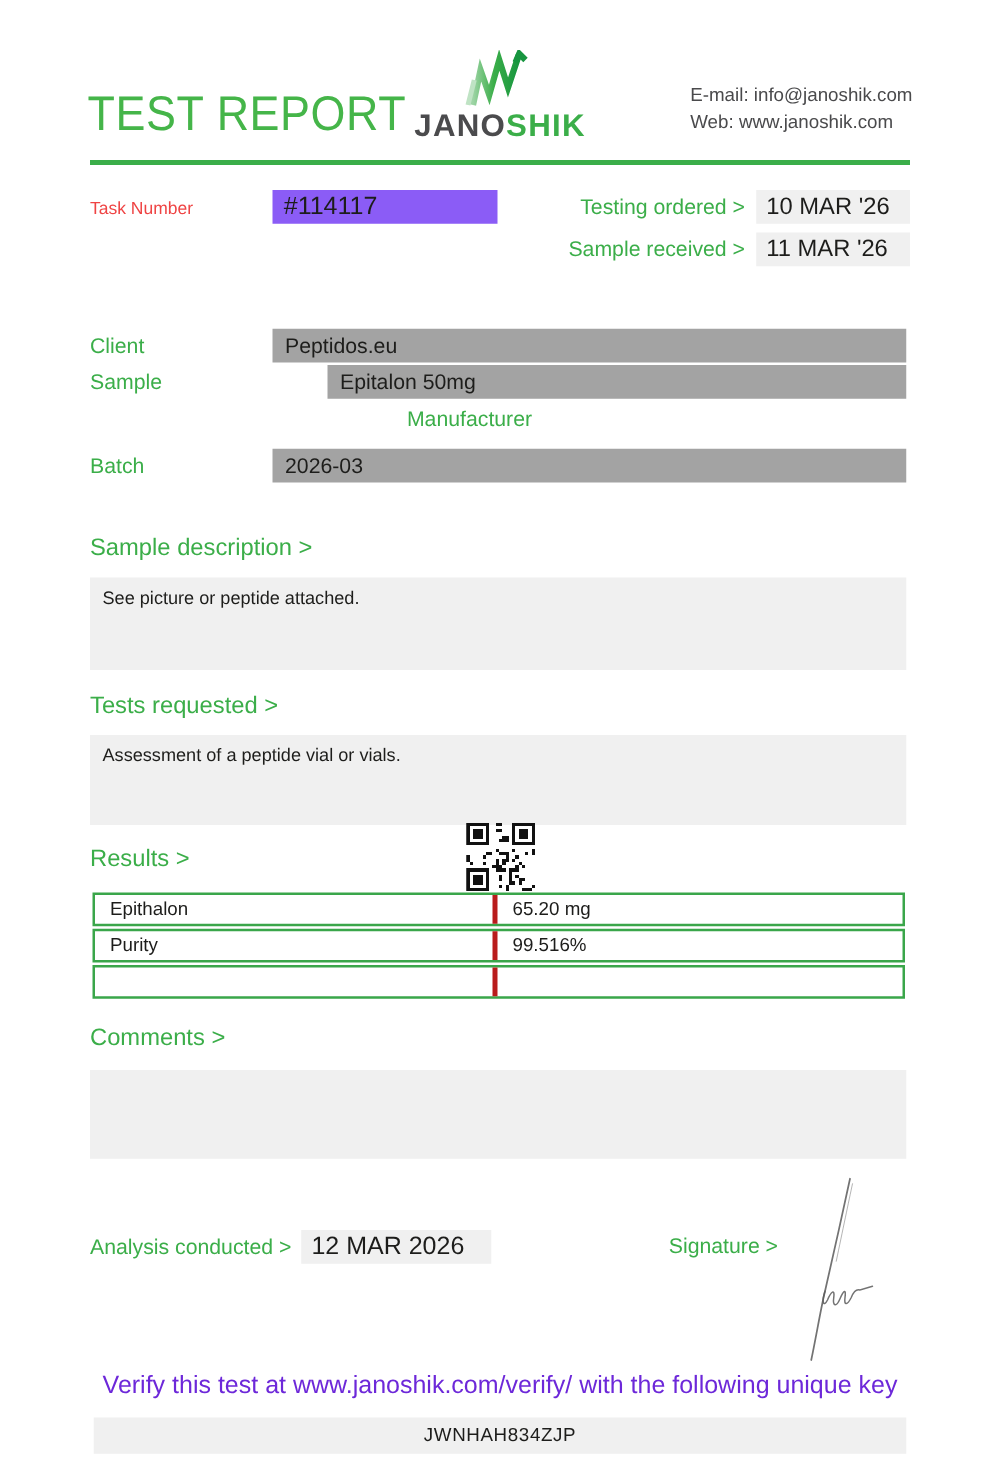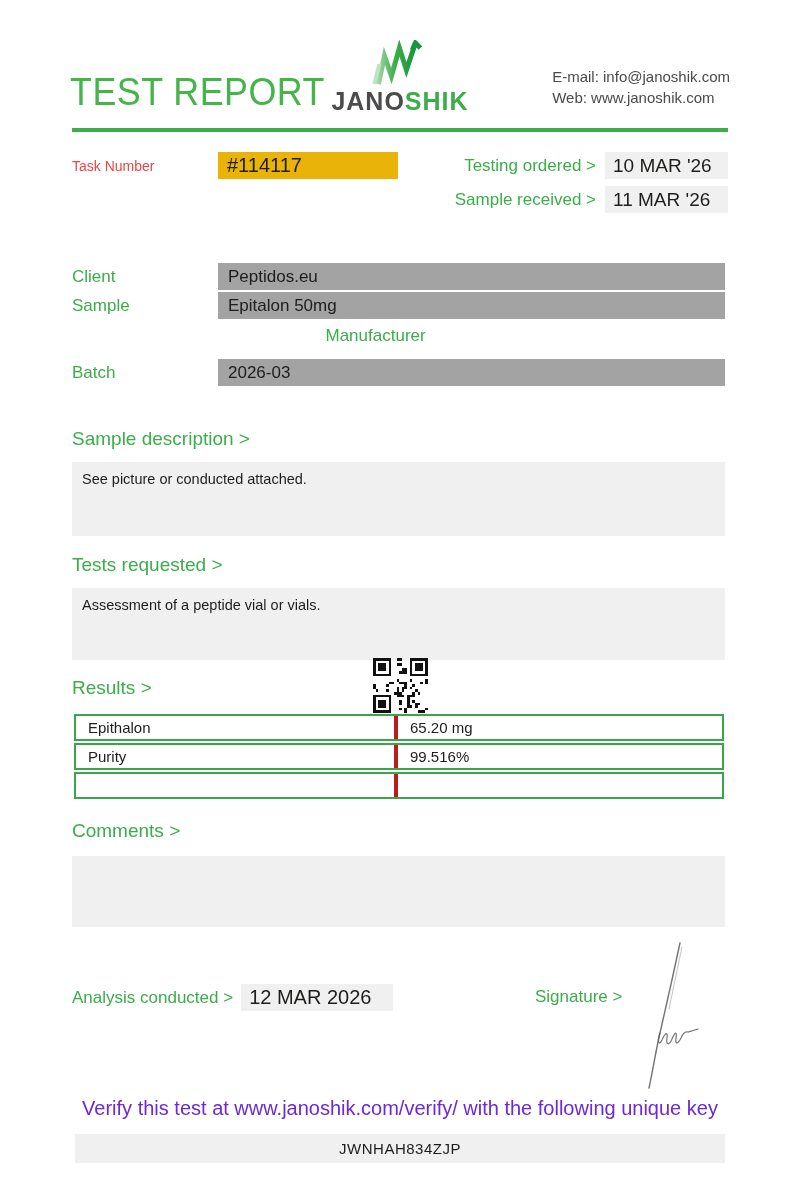--- a/index.html
+++ b/index.html
@@ -21,21 +21,21 @@
   }
   .logo { position:absolute; left:400px; top:40px; transform:translateX(-50%); text-align:center; }
   .logo-icon { display:block; margin:0 auto 1px auto; }
   .logo-text { font-size:25px; font-weight:700; letter-spacing:1px; color:#4b4b4d; white-space:nowrap; }
   .logo-text .green-part { color:#3bae49; }
   .contact { position:absolute; right:70px; top:66px; text-align:left; font-size:15px; line-height:1.42; color:#4a4a4c; }
   .rule { position:absolute; left:72px; right:72px; top:128px; height:4px; background:#3bae49; }
   
   .task-left { position:absolute; left:72px; top:152px; display:flex; align-items:center; }
   .task-label { font-size:14px; color:#ef4444; width:146px; }
-  .task-box { width:180px; height:27px; background:#eab308; display:flex; align-items:center; padding-left:9px; font-size:20px; }
+  .task-box { width:180px; height:27px; background:#8b5cf6; display:flex; align-items:center; padding-left:9px; font-size:20px; }
   .date-row { position:absolute; right:72px; display:flex; align-items:center; }
   .date-row .dlabel { font-size:17px; color:#3bae49; margin-right:9px; white-space:nowrap; }
   .date-box { width:123px; height:27px; background:#f0f0f0; display:flex; align-items:center; padding-left:8px; font-size:19px; white-space:nowrap; }
   
   .info-row { position:absolute; left:72px; right:75px; display:flex; align-items:center; }
   .info-label { width:146px; font-size:17px; color:#3bae49; flex:0 0 146px; }
   .info-box { flex:1; height:27px; background:#a3a3a3; display:flex; align-items:center; padding-left:10px; font-size:17px; }
   
   .sec-head { position:absolute; left:72px; font-size:19px; color:#3bae49; }
   .sec-box { position:absolute; left:72px; right:75px; background:#f0f0f0; font-size:14.5px; padding:8px 10px; line-height:1.35; color:#1d1d1b; }
@@ -96,35 +96,35 @@
   </div>
   <div class="date-row" style="top:186px;">
     <span class="dlabel">Sample received &gt;</span>
     <span class="date-box">11 MAR '26</span>
   </div>
 
   <div class="info-row" style="top:263px;">
     <span class="info-label">Client</span>
     <span class="info-box">Peptidos.eu</span>
   </div>
-  <div class="info-row" style="top:292px;">
+  <div class="info-row" style="top:292px;gap:44px;">
     <span class="info-label">Sample</span>
     <span class="info-box">Epitalon 50mg</span>
   </div>
   <div class="info-row" style="top:326px;flex-direction:column;">
     <span class="info-label">Manufacturer</span>
     <span class="info-box">Undisclosed</span>
   </div>
   <div class="info-row" style="top:359px;">
     <span class="info-label">Batch</span>
     <span class="info-box">2026-03</span>
   </div>
 
   <div class="sec-head" style="top:428px;">Sample description &gt;</div>
-  <div class="sec-box" style="top:462px; height:74px;">See picture or conducted attached.</div>
+  <div class="sec-box" style="top:462px; height:74px;">See picture or peptide attached.</div>
 
   <div class="sec-head" style="top:554px;">Tests requested &gt;</div>
   <div class="sec-box" style="top:588px; height:72px;">Assessment of a peptide vial or vials.</div>
 
   <div class="qr" id="qr"><svg width="55" height="55" shape-rendering="crispEdges">
         <rect x="23.571428571428573" y="0" width="2.619047619047619" height="2.619047619047619" fill="#111"></rect>
         <rect x="26.19047619047619" y="0" width="2.619047619047619" height="2.619047619047619" fill="#111"></rect>
         <rect x="23.571428571428573" y="5.238095238095238" width="2.619047619047619" height="2.619047619047619" fill="#111"></rect>
         <rect x="26.19047619047619" y="5.238095238095238" width="2.619047619047619" height="2.619047619047619" fill="#111"></rect>
         <rect x="28.80952380952381" y="10.476190476190476" width="2.619047619047619" height="2.619047619047619" fill="#111"></rect>

